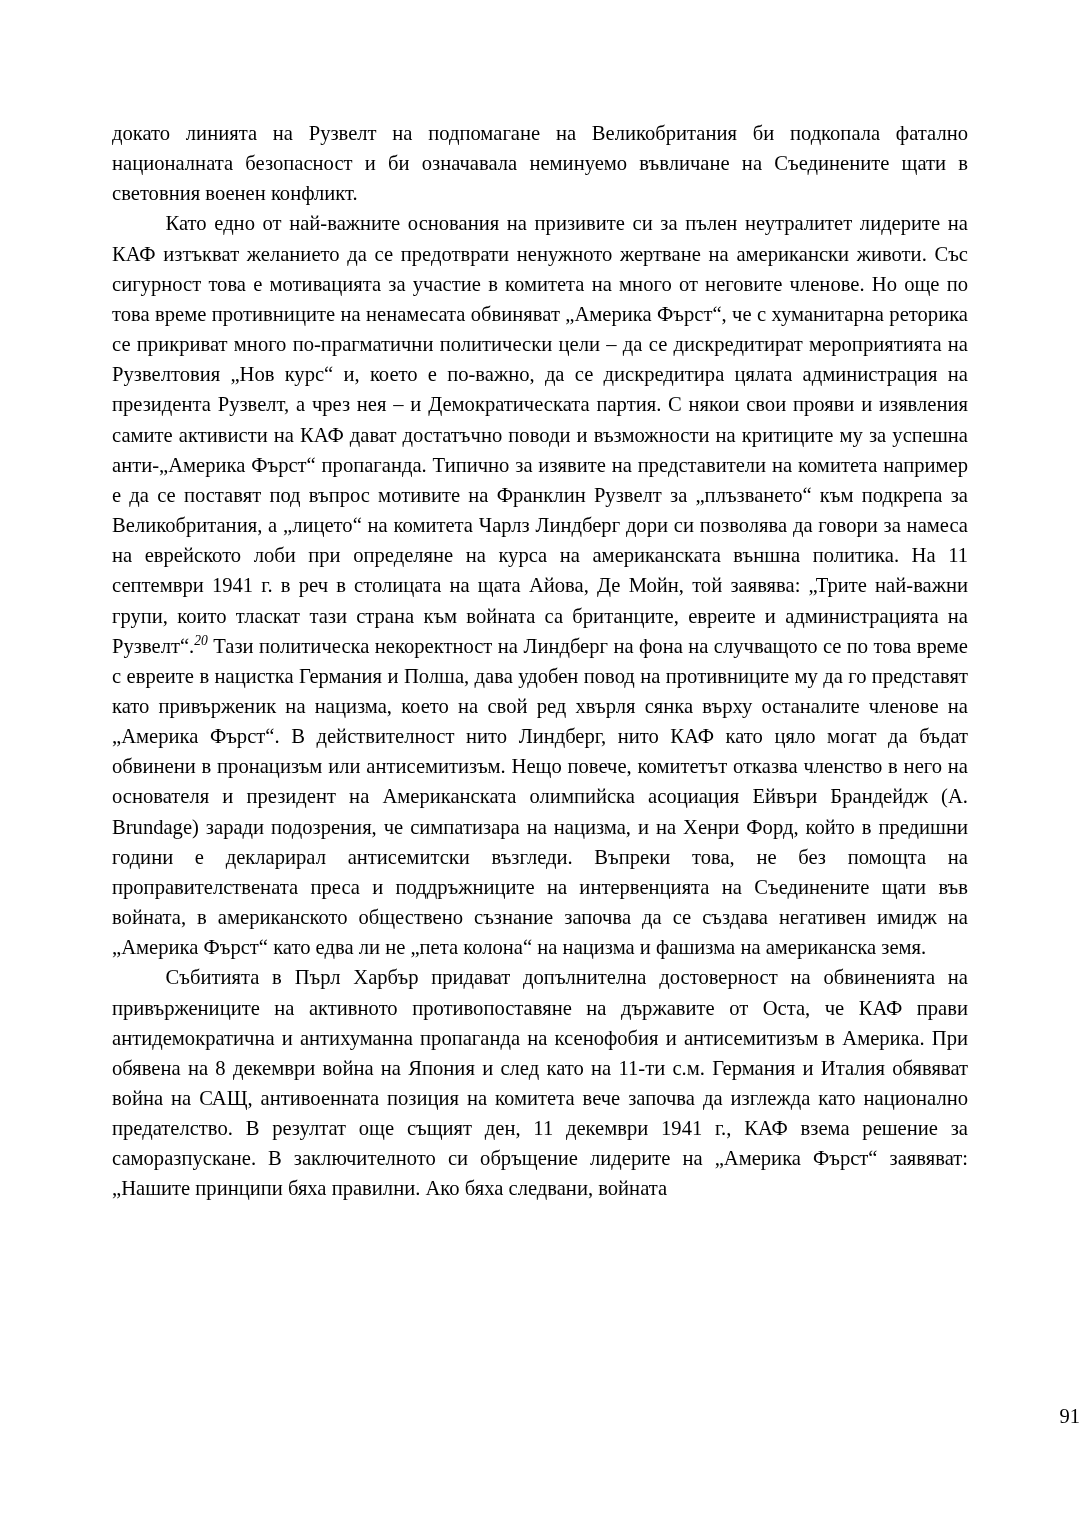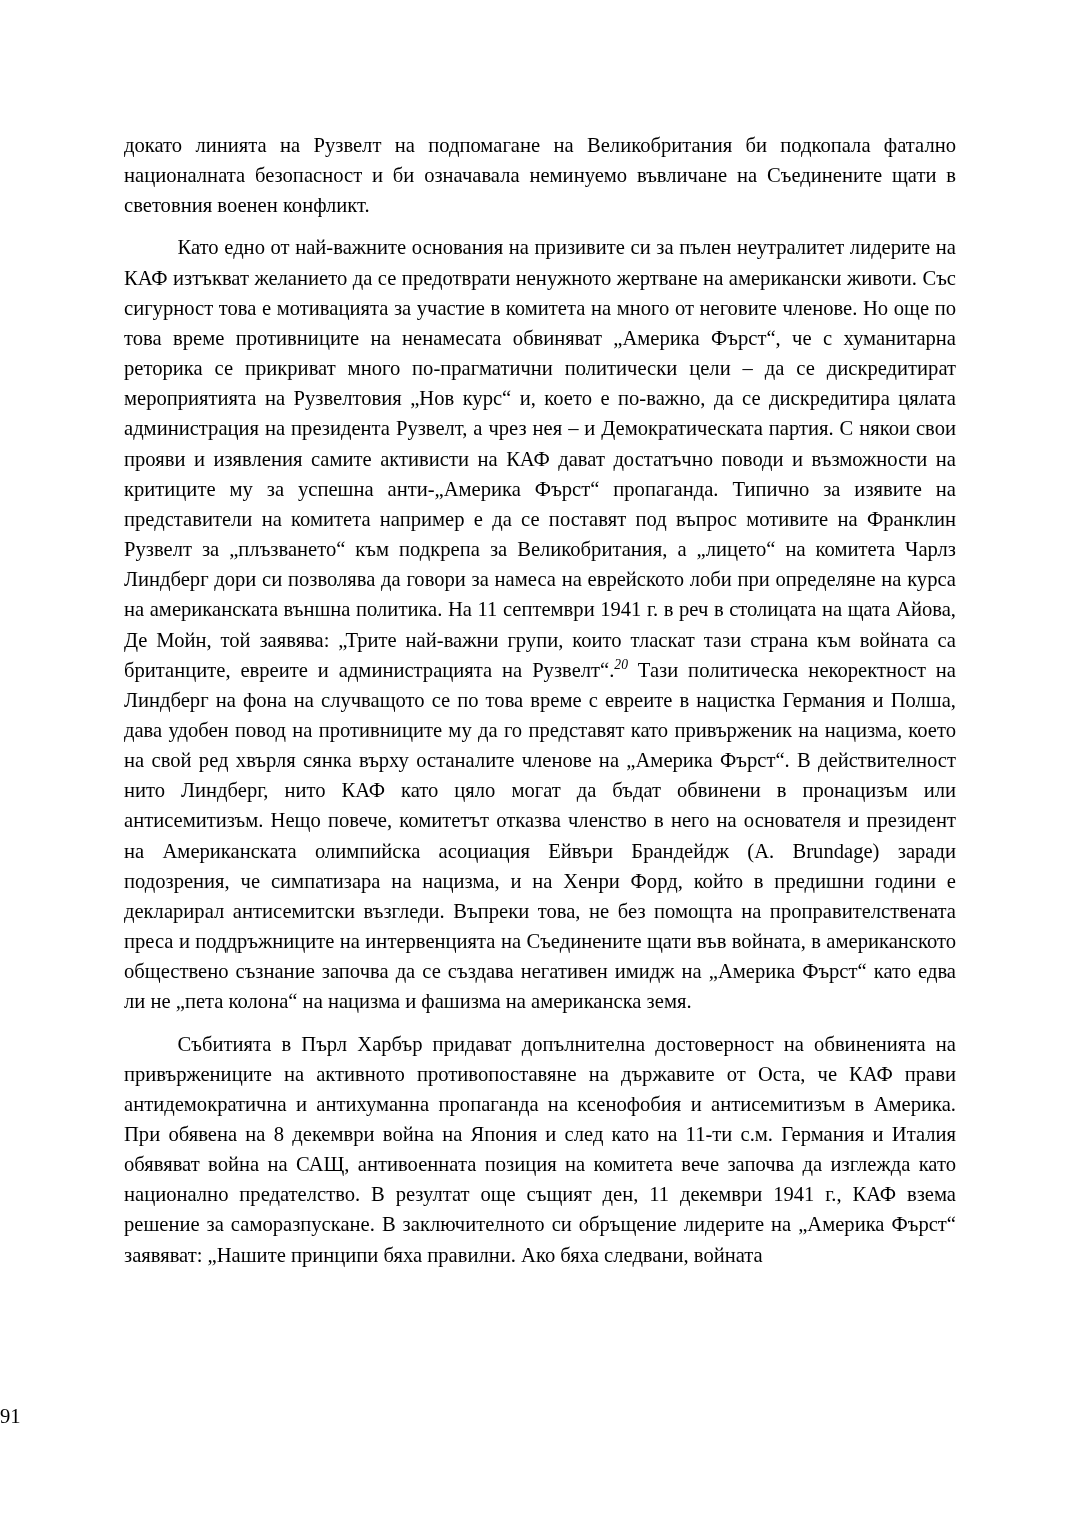--- a/index.html
+++ b/index.html
@@ -23,37 +23,37 @@
     position: relative;
   }
   .body-text {
     font-size: 20.6px;
     line-height: 1.465;
     text-align: justify;
     text-justify: inter-word;
     hyphens: manual;
   }
   .body-text p {
-    margin: 12px;
+    margin: 0;
   }
   .body-text p.indent {
     text-indent: 2.6em;
   }
   sup.footnote-ref {
     font-size: 0.66em;
     vertical-align: super;
     line-height: 0;
     font-style: italic;
   }
   .page-number {
     position: absolute;
     left: 0;
     right: 0;
     top: 1405px;
-    text-align: left;
+    text-align: right;
     font-size: 20.6px;
     font-family: "Liberation Serif", "DejaVu Serif", serif;
   }
 </style>
 </head>
 <body>
 
 <div class="page">
 
   <div class="body-text">

